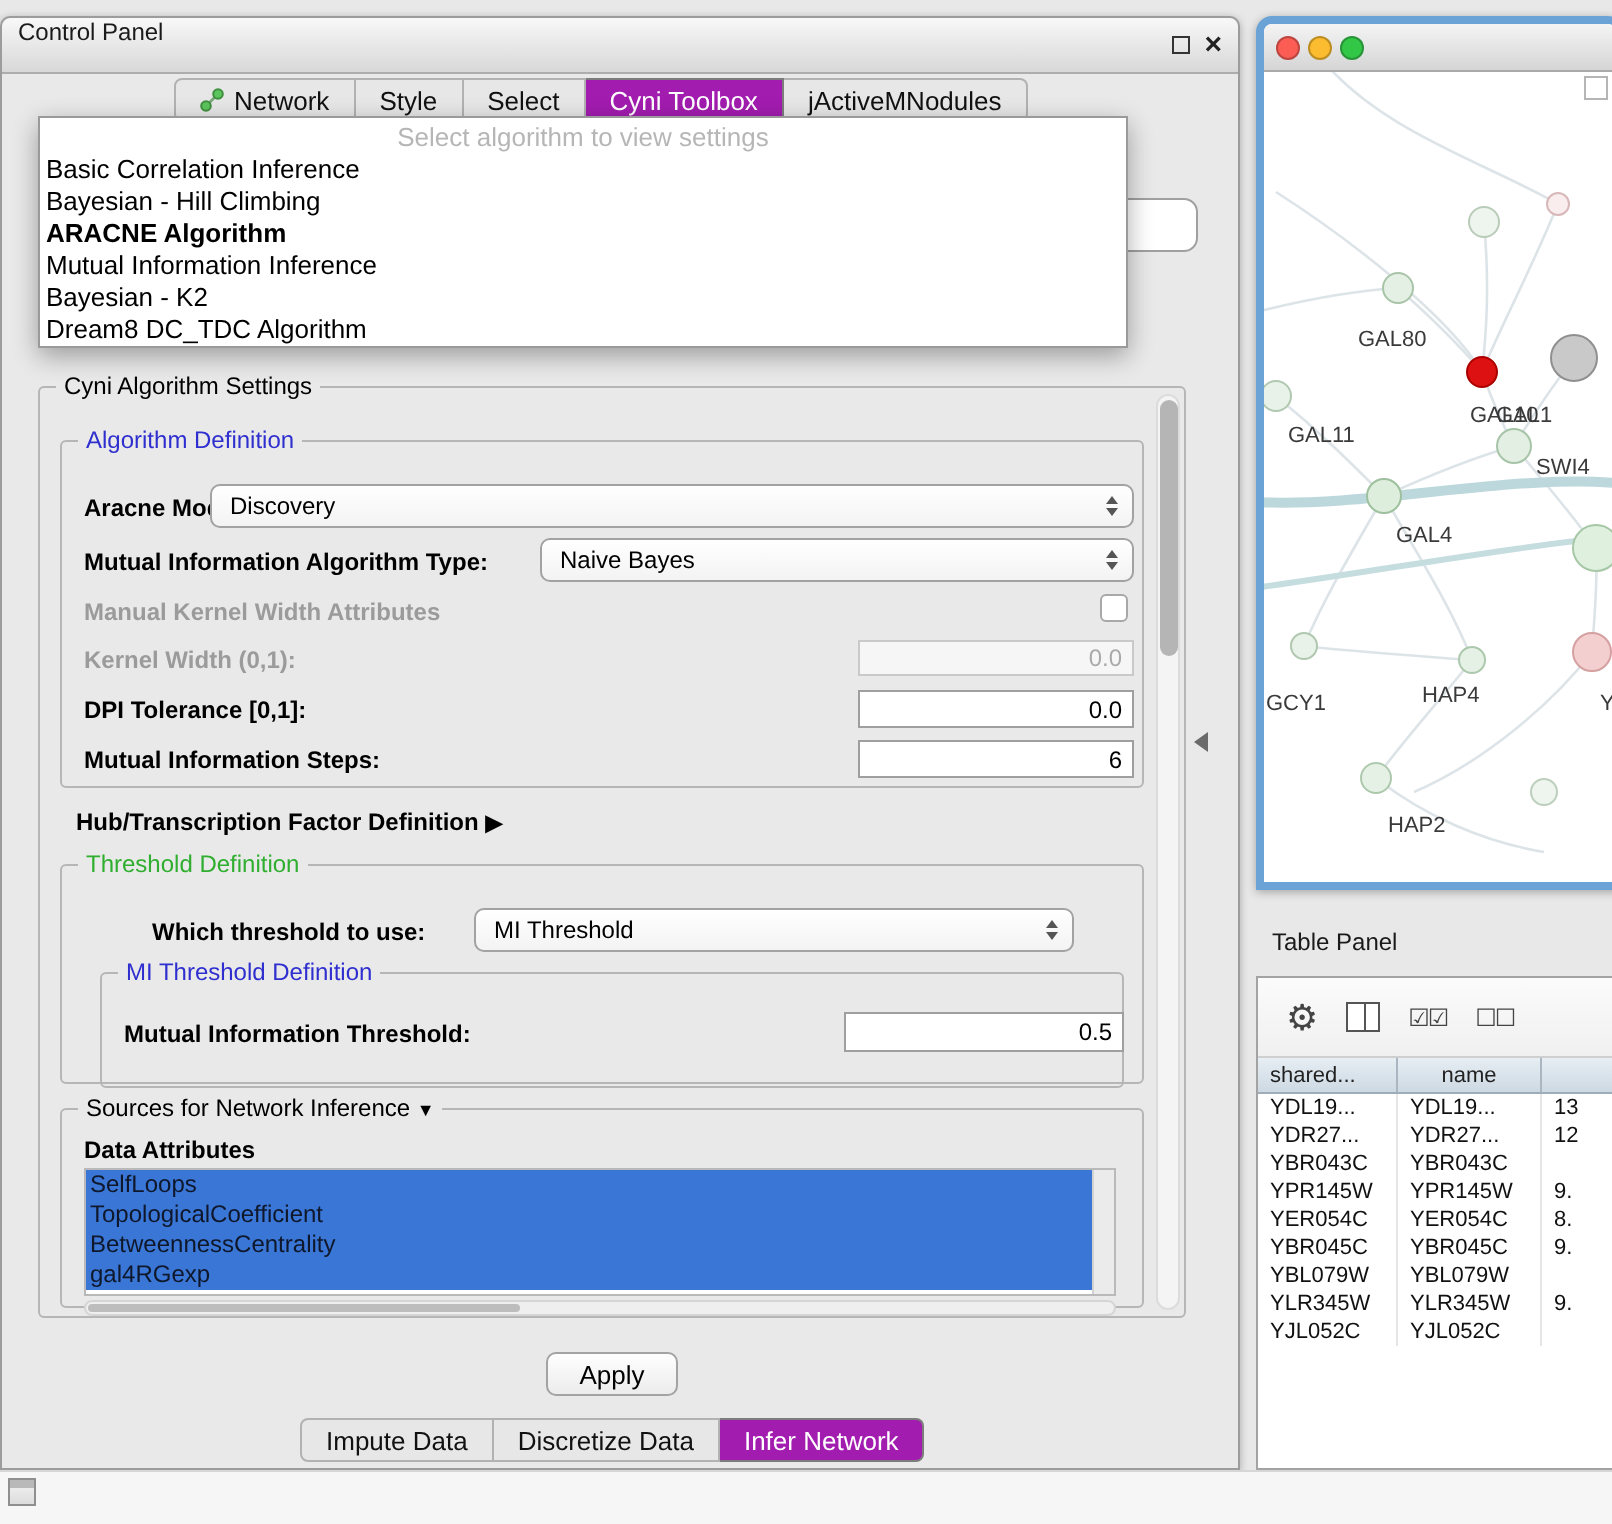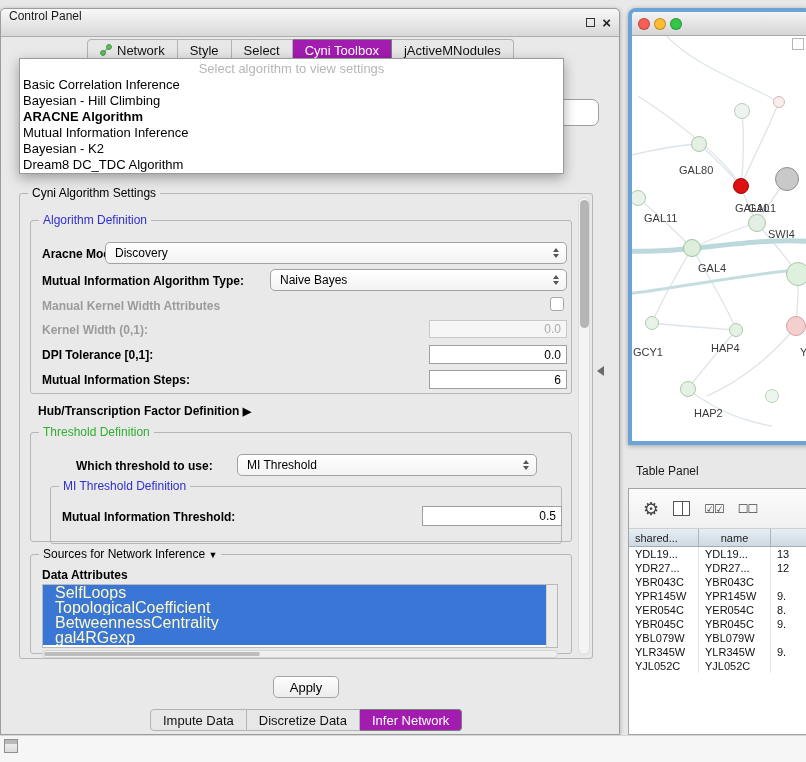--- a/index.html
+++ b/index.html
@@ -45,21 +45,21 @@
   .combo-arrows i{display:block;width:0;height:0;border-left:3.5px solid transparent;border-right:3.5px solid transparent}
   .combo-arrows .up{border-bottom:4px solid #555}
   .combo-arrows .dn{border-top:4px solid #555}
 
   .checkbox{position:absolute;width:14px;height:14px;background:#fff;border:1px solid #a8a8a8;border-radius:3px}
 
   .tri{font-size:10px;color:#000}
 
   
   .attr-list{position:absolute;background:#fff;border:1px solid #b9b9b9;overflow:hidden}
-  .attr-item{height:15px;line-height:15px;font-size:16px;color:#fef9c3;background:#3a76d6;padding-left:12px;width:calc(100% - 11px);white-space:nowrap;overflow:hidden}
+  .attr-item{height:15px;line-height:15px;font-size:12px;color:#0f172a;background:#3a76d6;padding-left:2px;width:calc(100% - 11px);white-space:nowrap;overflow:hidden}
   .attr-vtrack{position:absolute;right:0;top:0;bottom:0;width:11px;background:#ebebeb;border-left:1px solid #d2d2d2}
   .hscroll{position:absolute;background:#efefef;border:1px solid #d5d5d5;border-radius:4px}
   .hscroll .thumb{position:absolute;left:1px;top:1px;height:calc(100% - 2px);width:42%;background:#bdbdbd;border-radius:4px}
 
   
   .vscroll{position:absolute;background:#f4f4f4;border:1px solid #dcdcdc;border-radius:6px}
   .vscroll .thumb{position:absolute;left:1px;width:9px;background:#b5b5b5;border-radius:5px}
 
   .btn{position:absolute;background:linear-gradient(#fefefe,#ececec);border:1px solid #a3a3a3;border-radius:5px;font-size:13px;color:#000;display:flex;align-items:center;justify-content:center}
 

